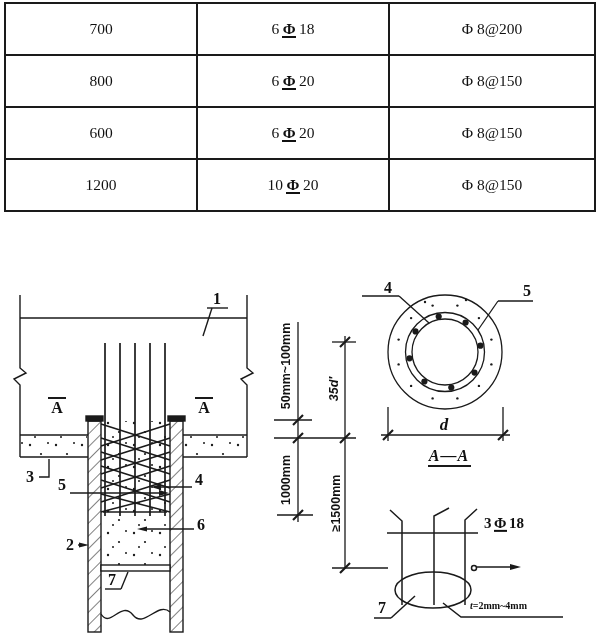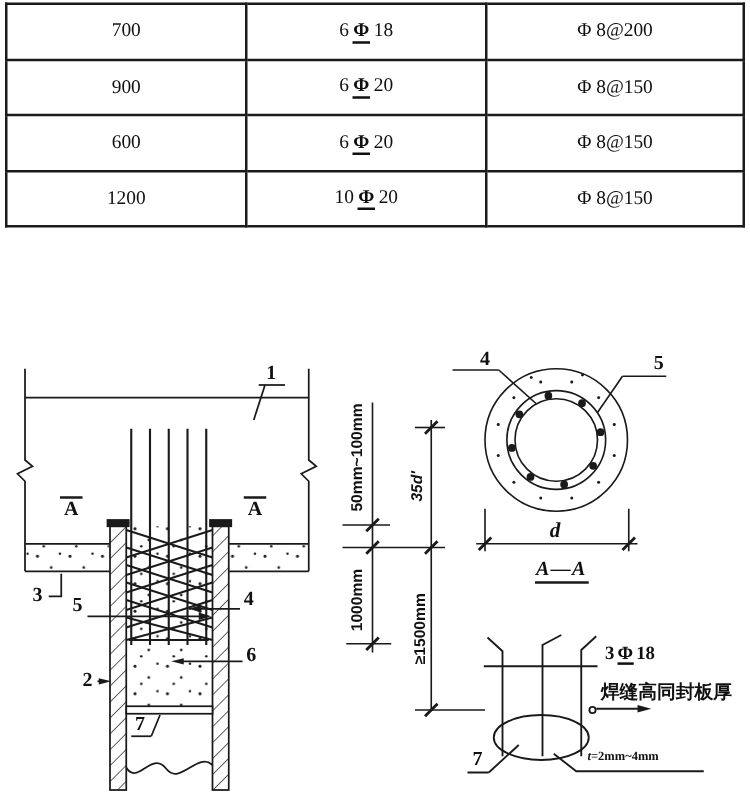--- a/index.html
+++ b/index.html
@@ -1,19 +1,19 @@
 <!DOCTYPE html>
 <html><head>
 <meta charset="utf-8">
 <style>
   html,body{margin:0;padding:0;background:#fff;}
   #stage{position:relative;width:600px;height:634px;background:#fff;overflow:hidden;
          font-family:"Liberation Serif",serif;color:#111;}
   
-  #spec-table{position:absolute;left:4px;top:2px;width:590px;height:180px;
+  #spec-table{position:absolute;left:4px;top:2px;width:590px;height:210px;
               border-collapse:collapse;table-layout:fixed;}
   #spec-table td{border:2px solid #1a1a1a;text-align:center;vertical-align:middle;
                  font-size:15.5px;padding:0;}
   #spec-table col.c1{width:192px;} #spec-table col.c2{width:192px;} #spec-table col.c3{width:206px;}
   .rsym{display:inline-block;font-weight:bold;line-height:.95;border-bottom:2px solid #111;
         padding:0 .5px;margin:0 3px;}
   
   #drawing{position:absolute;left:0;top:0;width:600px;height:634px;}
   .lbl{position:absolute;font-family:"Liberation Serif",serif;font-weight:bold;font-size:16px;
        white-space:nowrap;transform:translate(-50%,-50%);line-height:1;}
@@ -35,21 +35,21 @@
         <col class="c2">
         <col class="c3">
       </colgroup>
     <tbody>
       <tr>
         <td>700</td>
         <td><span>6</span><span class="rsym">Φ</span><span>18</span></td>
         <td>Φ 8@200</td>
       </tr>
       <tr>
-        <td>900</td>
+        <td>800</td>
         <td><span>6</span><span class="rsym">Φ</span><span>20</span></td>
         <td>Φ 8@150</td>
       </tr>
       <tr>
         <td>600</td>
         <td><span>6</span><span class="rsym">Φ</span><span>20</span></td>
         <td>Φ 8@150</td>
       </tr>
       <tr>
         <td>1200</td>
@@ -231,17 +231,16 @@
   <div class="vlbl" style="left:286px;top:480px;">1000mm</div>
   <div class="vlbl it" style="left:334px;top:389px;">35d′</div>
   <div class="vlbl" style="left:336px;top:503px;">≥1500mm</div>
 
   <div class="lbl" style="left:388px;top:288px;">4</div>
   <div class="lbl" style="left:527px;top:291px;">5</div>
   <div class="lbl it" style="left:444px;top:424px;font-size:17px;">d</div>
   <div class="lbl aa" style="left:449px;top:456px;font-style:italic;">A—A</div>
 
   <div class="lbl lbl-left" style="left:484px;top:524px;font-size:15px;"><span>3</span><span class="rsym" style="margin:0 2px;">Φ</span><span>18</span></div>
-  <div class="lbl cjk" style="left:533px;top:554px;">焊缝高同封板厚</div>
   <div class="lbl lbl-left" style="left:470px;top:606px;font-size:10px;"><span class="it">t</span><span>=2mm~4mm</span></div>
   <div class="lbl" style="left:382px;top:608px;">7</div>
 
 </div>
 
 </body></html>

